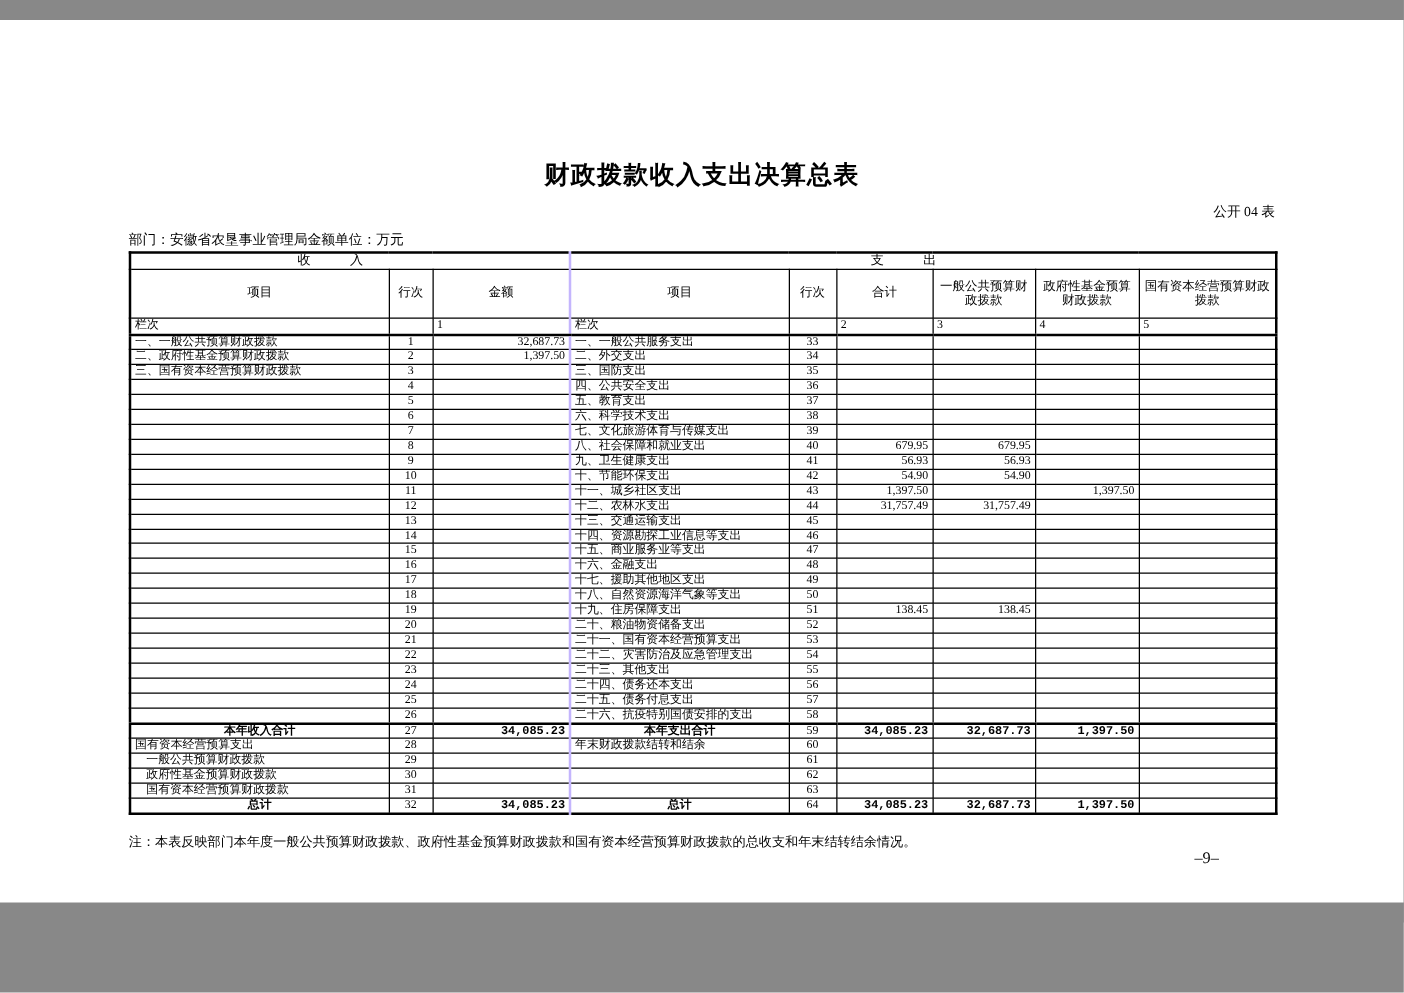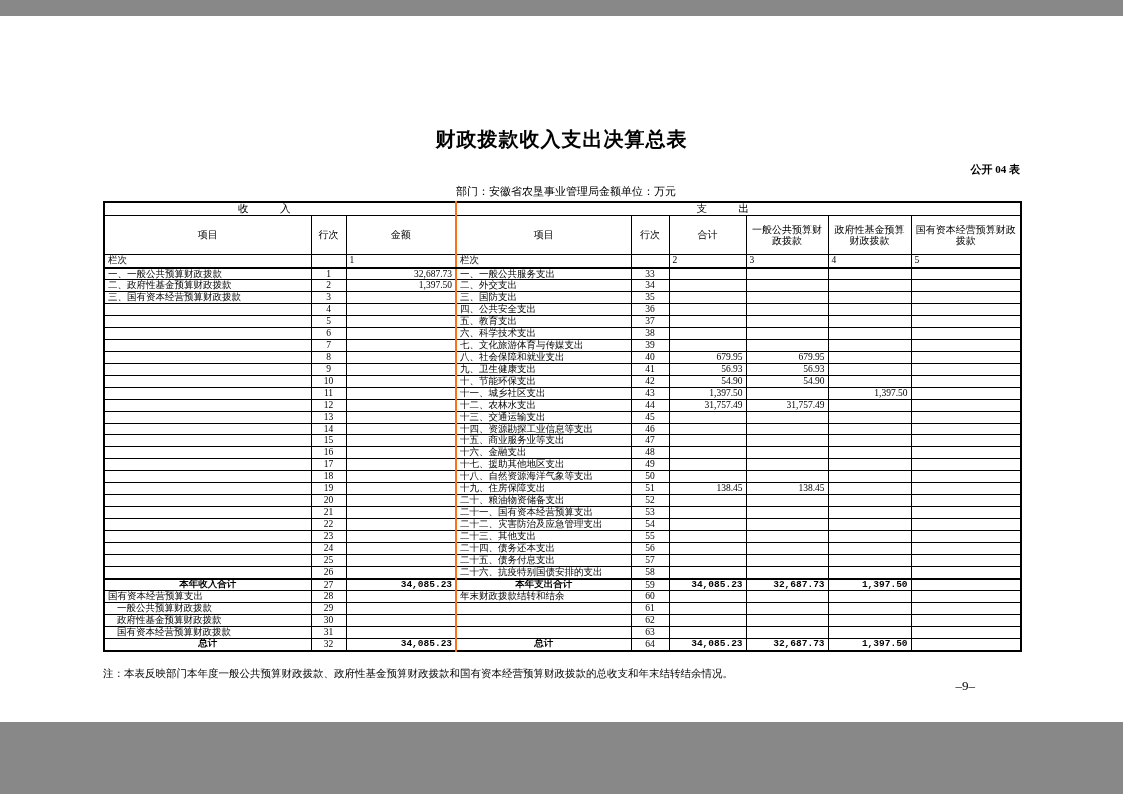--- a/index.html
+++ b/index.html
@@ -9,25 +9,25 @@
     font-family:"Liberation Serif","DejaVu Serif",serif; color:#000;
     margin:16px auto; overflow:hidden;
   }
   .title {
     position:absolute; top:110px; left:0; right:0; text-align:center;
     font-size:20px; font-weight:bold; letter-spacing:1px;
     font-family:"Liberation Sans","DejaVu Sans",sans-serif;
   }
   .doc-code {
     position:absolute; top:146px; left:103px; right:103px;
-    text-align:right; font-size:11px;font-weight:bold;
+    text-align:right; font-size:11px;
   }
   .meta-row {
     position:absolute; top:168px; left:103px; right:94px;
-    display:flex; justify-content:center; font-size:11px;
+    display:flex; justify-content:flex-start; font-size:11px;
   }
   table.fiscal {
     position:absolute; top:185px; left:103px; width:917px;
     border-collapse:collapse; table-layout:fixed;
     border:2px solid #000;
   }
   .fiscal th, .fiscal td {
     border:1px solid #000; padding:0 3px; font-size:9.5px;
     font-weight:normal; line-height:1.15; overflow:hidden;
   }
@@ -39,21 +39,21 @@
   .fiscal thead tr.colindex td {
     height:13px; border-bottom:2px solid #000; font-size:9.5px;
   }
   .fiscal tbody td { height:11.3px; white-space:nowrap; vertical-align:middle; }
   .fiscal td.label { text-align:left; }
   .fiscal td.line  { text-align:center; }
   .fiscal td.num   { text-align:right; }
   .fiscal td.total { font-weight:bold;font-family:Liberation Mono, monospace; }
   .fiscal td.label.total { text-align:center; }
   .fiscal td.indent { padding-left:12px; }
-  .fiscal .sec { border-left:2px solid #f97316; }
+  .fiscal .sec { border-left:2px solid #c4b5fd; }
   .fiscal tr.thick-top td { border-top:2px solid #000; }
   .sec-title { letter-spacing:3em; text-indent:3em; }
   .note {
     position:absolute; top:651px; left:103px; right:80px; font-size:10.5px;
   }
   .page-num {
     position:absolute; top:662px; right:148px; font-size:13px;
   }
 </style>
 </head>

